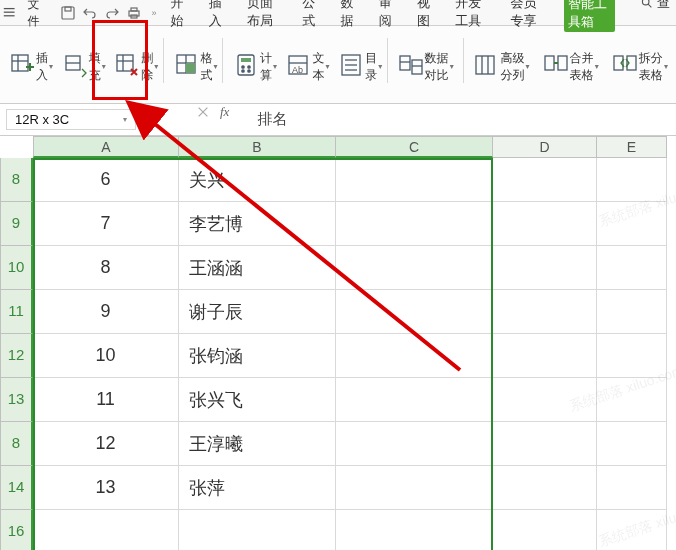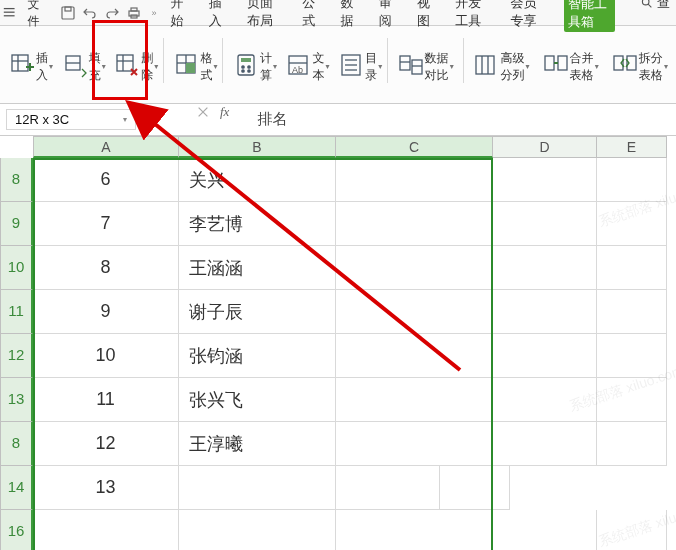--- a/index.html
+++ b/index.html
@@ -337,20 +337,21 @@
         <div class="rh">8</div>
         <div class="cell cA">12</div>
         <div class="cell cB">王淳曦</div>
         <div class="cell cC"></div>
         <div class="cell cD"></div>
         <div class="cell cE"></div>
       </div>
       <div class="row">
         <div class="rh">14</div>
         <div class="cell cA">13</div>
+        <div class="cell cB">张萍</div>
         <div class="cell cC"></div>
         <div class="cell cD"></div>
         <div class="cell cE"></div>
       </div>
       <div class="row">
         <div class="rh">16</div>
         <div class="cell cA"></div>
         <div class="cell cB"></div>
         <div class="cell cC"></div>
         <div class="cell cD"></div>

